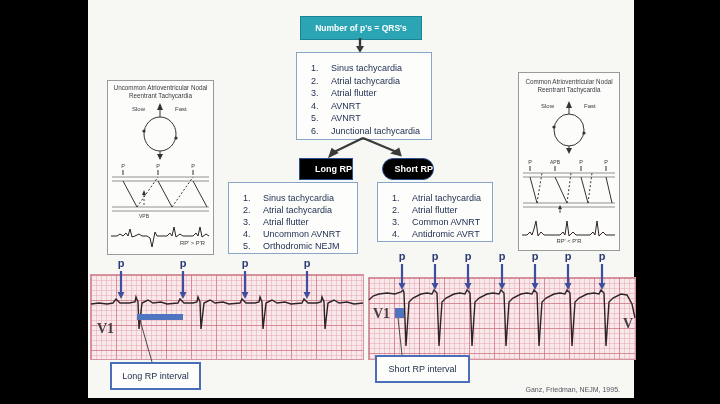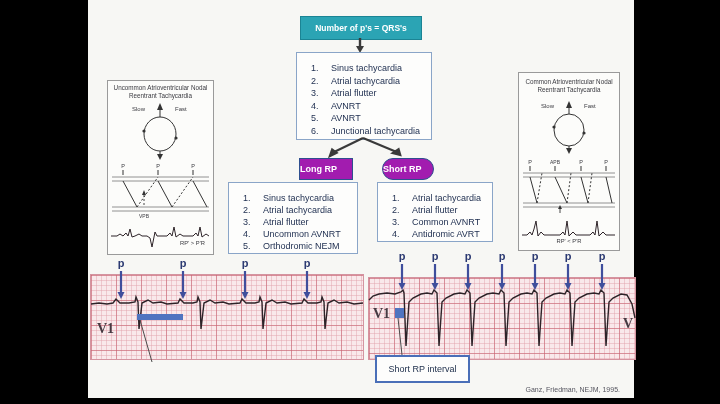--- a/index.html
+++ b/index.html
@@ -10,22 +10,22 @@
 
   
   .root-box { left:212px; top:16px; width:120px; height:22px; background:#2ba4b4; border:1px solid #1b8494;
               color:#fff; font-size:8.5px; font-weight:bold; display:flex; align-items:center; justify-content:center; }
   .listbox { background:#fdfdfc; border:1.5px solid #8aa5c8; color:#1c2c4e; font-size:9px; }
   .listbox ol { counter-reset:n; margin:4px; padding:5px 4px 3px 10px; list-style:none; }
   .listbox li { counter-increment:n; display:flex; }
   .listbox li::before { content:counter(n) "."; min-width:20px; }
   .main-list { left:208px; top:52px; width:134px; height:86px; }
   .main-list li { line-height:12.6px; }
-  .rp-box { background:#a21caf; border:1px solid #2e4f8f; color:#fff; font-size:9px; font-weight:bold;
-            display:flex; align-items:center; justify-content:flex-start; }
+  .rp-box { background:#000000; border:1px solid #2e4f8f; color:#fff; font-size:9px; font-weight:bold;
+            display:flex; align-items:center; justify-content:flex-end; }
   .long-rp { left:211px; top:158px; width:52px; height:20px; }
   .short-rp { left:294px; top:158px; width:50px; height:20px;border-radius:11px; }
   .long-list { left:140px; top:182px; width:128px; height:70px; }
   .long-list li { line-height:12px; }
   .short-list { left:289px; top:182px; width:114px; height:58px; }
   .short-list li { line-height:12px; }
 
   
   .inset { background:#fcfcfa; border:1px solid #9a9a9a; color:#2d2d33; }
   .inset-left { left:19px; top:80px; width:105px; height:173px; }
@@ -297,20 +297,23 @@
 
     <div class="abs marker" style="left:307px; top:308px; width:9px; height:10px;"></div>
 
     <svg class="abs" style="left:48px; top:318px;" width="24" height="46">
       <line x1="4" y1="2" x2="16" y2="44" stroke="#4a4a4a" stroke-width="1"></line>
     </svg>
     <svg class="abs" style="left:305px; top:316px;" width="12" height="41">
       <line x1="5" y1="2" x2="9" y2="39" stroke="#4a4a4a" stroke-width="1"></line>
     </svg>
 
+    <div class="abs interval-label" style="left:22px; top:362px; width:87px; height:24px;">
+      <span>Long RP interval</span>
+    </div>
     <div class="abs interval-label" style="left:280px; top:355px; width:91px; height:24px;margin-left:7px;">
       <span>Short RP interval</span>
     </div>
 
     <div class="abs citation" style="left:380px; top:386px; width:152px;">Ganz, Friedman, NEJM, 1995.</div>
 
   </div>
 </div>
 
 </body></html>

